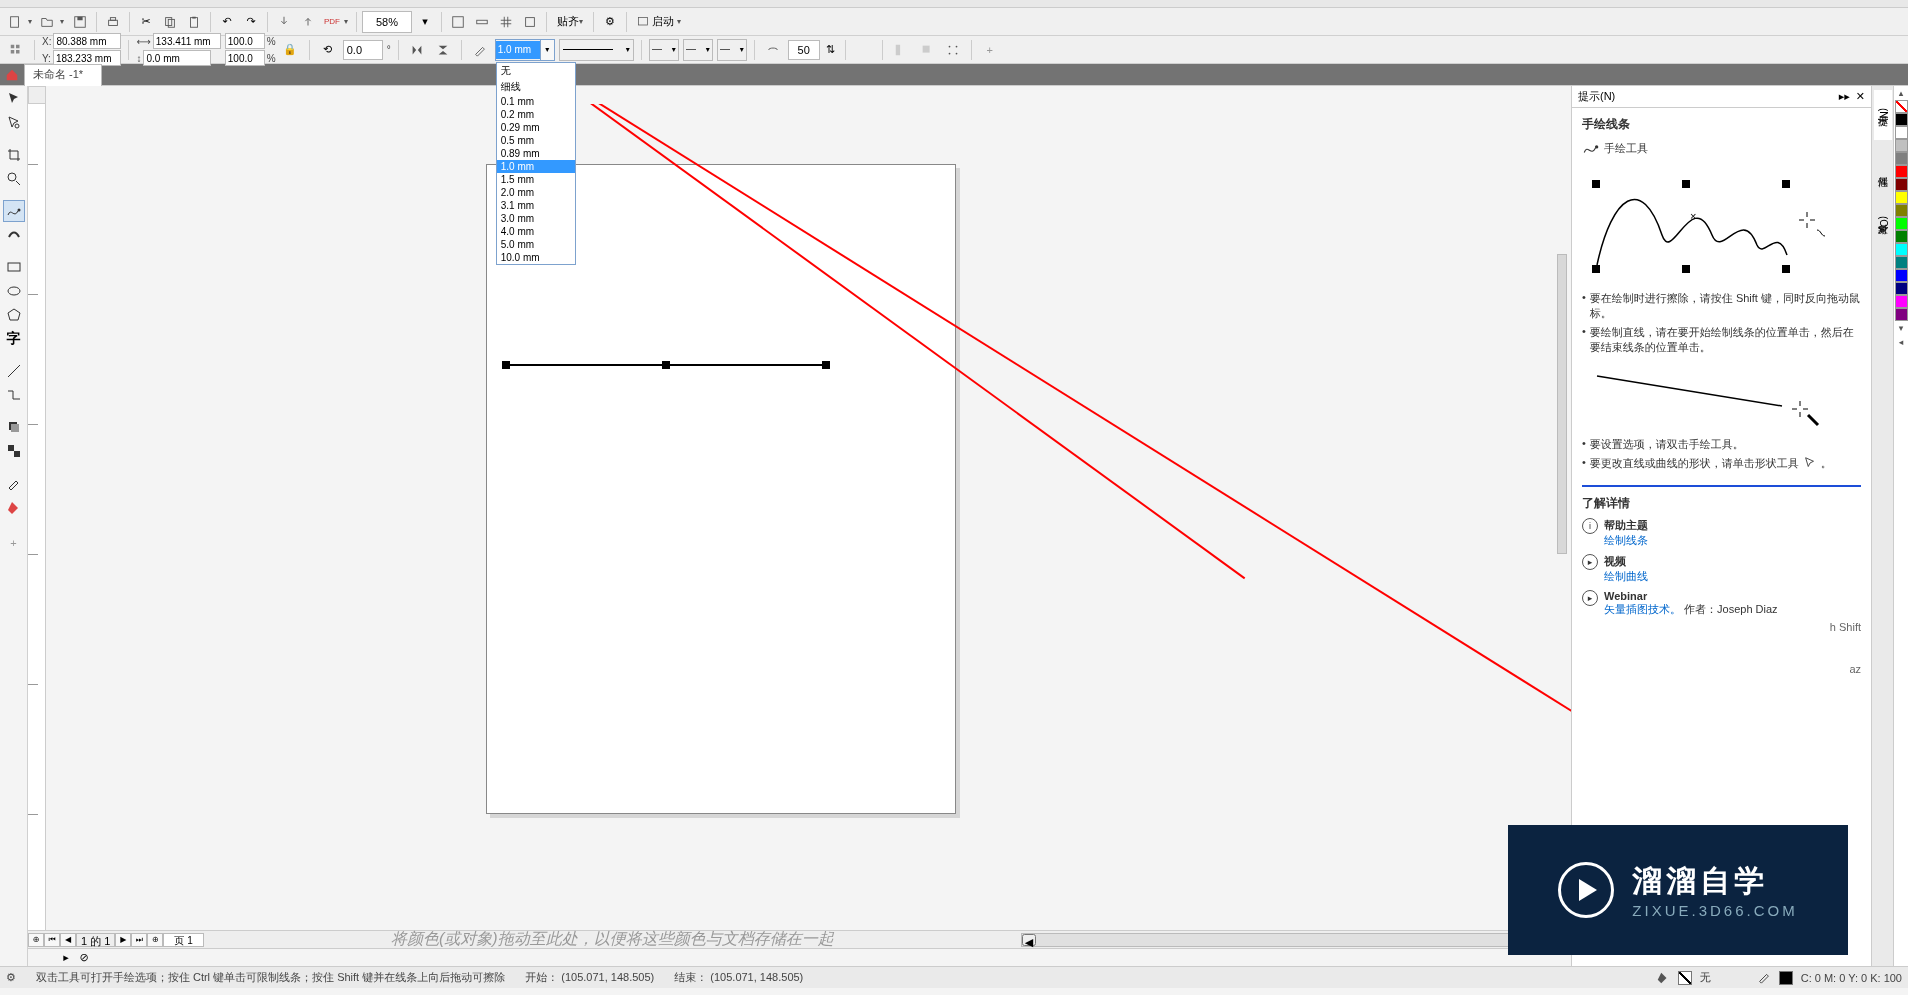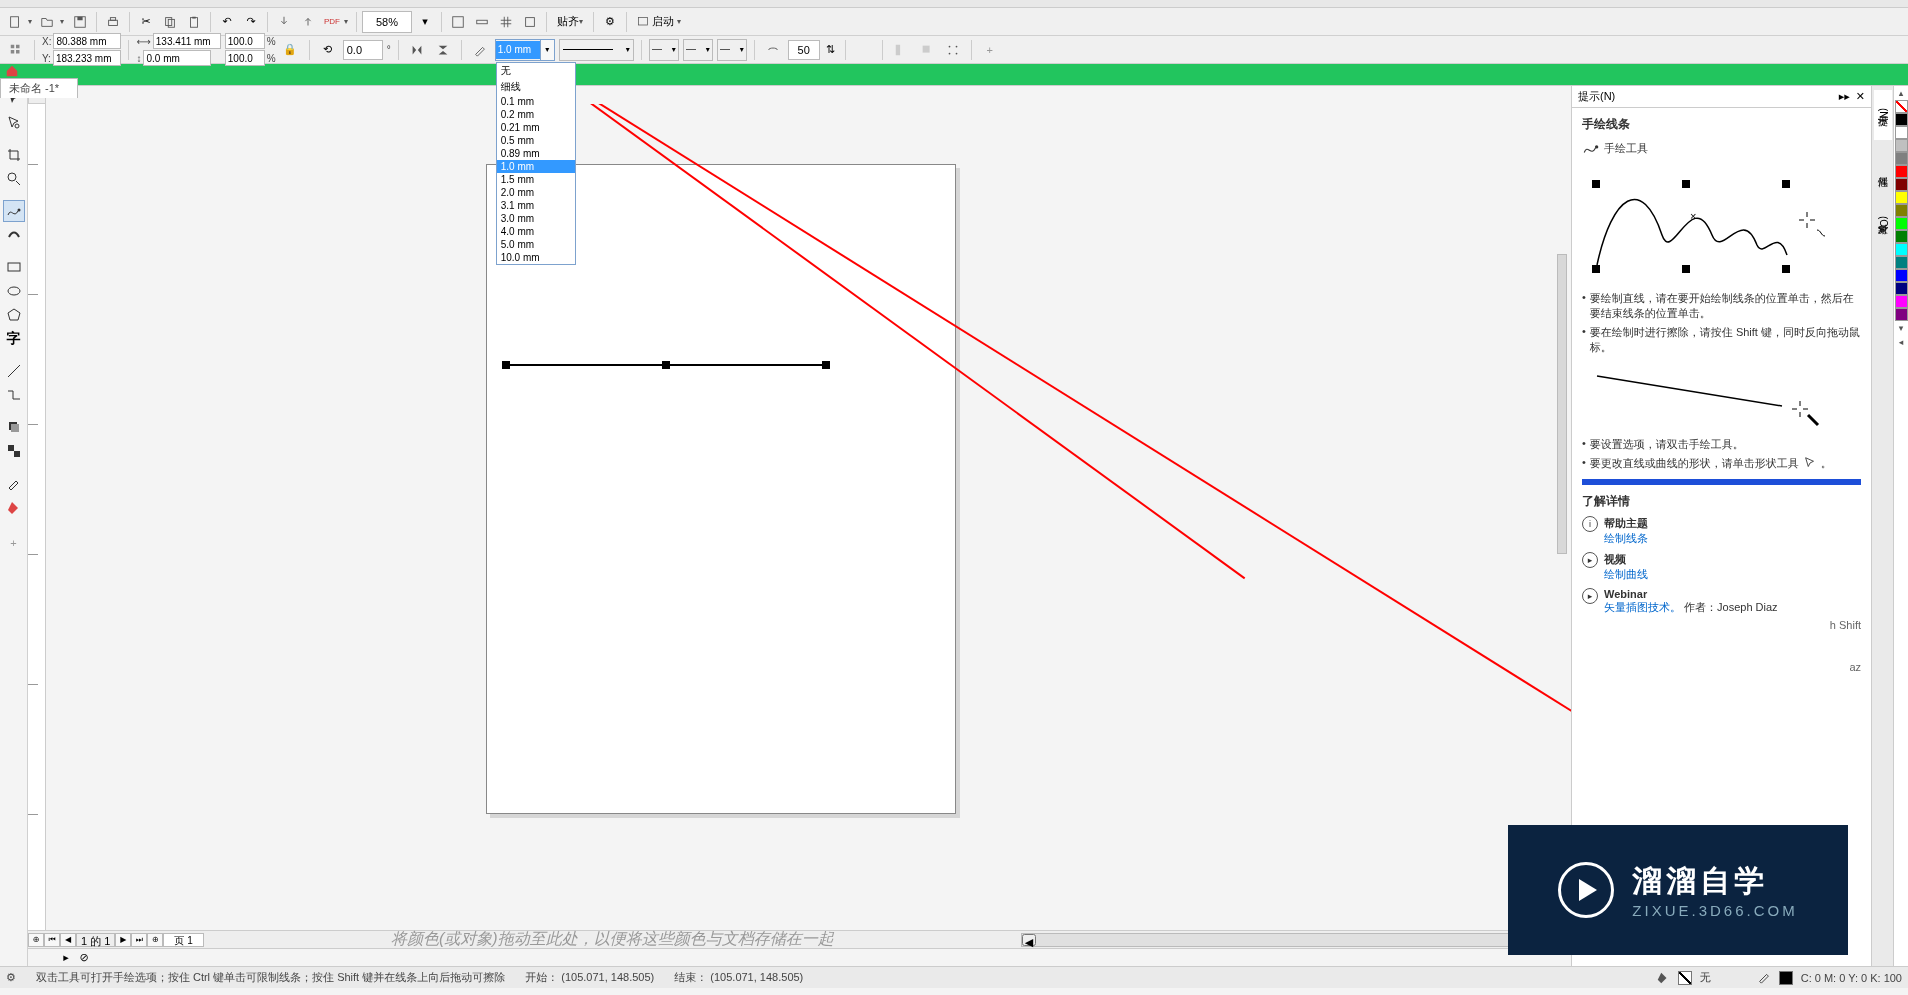--- a/index.html
+++ b/index.html
@@ -36,21 +36,21 @@
 .style-combo .line { width:50px; height:1px; background:#000; }
 .style-combo::after { content:"▾"; font-size:8px; margin-left:auto; }
 
 .arrow-combo { width:30px; height:22px; border:1px solid #bbb; display:flex; align-items:center; justify-content:space-between; padding:0 2px; }
 .arrow-combo::after { content:"▾"; font-size:8px; }
 .arrow-combo .dash { width:10px; height:1px; background:#555; }
 
 .smooth-input { width:32px; height:20px; border:1px solid #bbb; text-align:center; }
 
 
-.doctabs { height:22px; background:#22c55e; border-bottom:1px solid #ccc; display:flex; align-items:flex-start;flex-direction:column; }
+.doctabs { height:22px; background:#737373; border-bottom:1px solid #ccc; display:flex; align-items:center; }
 .home-tab { width:24px; height:22px; display:flex; align-items:center; justify-content:center; cursor:pointer; }
 .doc-tab { height:22px; background:#fff; border:1px solid #bbb; border-bottom:none; padding:2px 18px 2px 8px; font-size:11px; color:#444; position:relative; }
 
 
 .main { display:flex; height:880px; }
 
 
 .toolbox { width:28px; background:#f4f4f4; border-right:1px solid #d0d0d0; display:flex; flex-direction:column; align-items:center; padding-top:2px; gap:2px; }
 .tool { width:22px; height:22px; border:1px solid transparent; display:flex; align-items:center; justify-content:center; cursor:pointer; }
 .tool.sel { border-color:#7da2ce; background:#d4e4f4; }
@@ -84,21 +84,21 @@
 
 
 .hints-panel { width:300px; background:#fff; border-left:1px solid #ccc; display:flex; flex-direction:column; }
 .hints-header { height:22px; border-bottom:1px solid #ccc; display:flex; align-items:center; padding:0 6px; font-size:11px; }
 .hints-body { padding:8px 10px; overflow-y:auto; font-size:11px; color:#333; }
 .hints-body h3 { font-size:12px; font-weight:bold; margin-bottom:6px; }
 .hints-body .tool-row { display:flex; align-items:center; gap:4px; margin-bottom:8px; }
 .hints-body .bullet { display:flex; gap:4px; margin-bottom:4px; }
 .hints-body .bullet::before { content:"•"; }
 .hints-body .illust { width:260px; height:120px; margin:6px 0; position:relative; }
-.hints-body .learn { font-size:12px; font-weight:bold; margin-top:8px; border-top:6px solid #1d4ed8; padding-top:8px; }
+.hints-body .learn { font-size:12px; font-weight:bold; margin-top:14px; border-top:2px solid #1d4ed8; padding-top:8px; }
 .hints-body .link { color:#0066cc; cursor:pointer; }
 .hints-body .learn-row { display:flex; gap:6px; margin-top:6px; align-items:flex-start; }
 .hints-body .learn-icon { width:16px; height:16px; border:1.5px solid #555; border-radius:50%; display:flex; align-items:center; justify-content:center; font-size:9px; flex-shrink:0; }
 
 
 .right-tabs { width:22px; background:#eaeaea; border-left:1px solid #ccc; display:flex; flex-direction:column; align-items:center; padding-top:4px; gap:4px; }
 .right-tab { width:18px; height:50px; writing-mode:vertical-rl; font-size:10px; display:flex; align-items:center; justify-content:center; cursor:pointer; }
 
 
 .color-strip { width:15px; background:#fff; border-left:1px solid #ccc; display:flex; flex-direction:column; }
@@ -284,21 +284,21 @@
     </button>
 
   <div class="width-combo">
     <input value="1.0 mm" style="">
     <div class="dd"></div>
     <div class="dropdown-list" id="width-list">
         <div>无</div>
         <div>细线</div>
         <div>0.1 mm</div>
         <div>0.2 mm</div>
-        <div>0.21 mm</div>
+        <div>0.29 mm</div>
         <div>0.5 mm</div>
         <div>0.89 mm</div>
         <div class="sel">1.0 mm</div>
         <div>1.5 mm</div>
         <div>2.0 mm</div>
         <div>3.1 mm</div>
         <div>3.0 mm</div>
         <div>4.0 mm</div>
         <div>5.0 mm</div>
         <div>10.0 mm</div>
@@ -535,24 +535,24 @@
             <rect x="200" y="100" width="8" height="8" fill="#000"></rect>
           <path d="M15 100 C 30 30, 60 10, 80 70 C 90 100, 110 20, 130 70 C 140 95, 160 40, 175 80 C 182 95, 195 60, 205 90" fill="none" stroke="#000" stroke-width="1.5"></path>
           <text x="108" y="55" font-size="12">×</text>
           <g transform="translate(225,55)">
               <path d="M0 -8v5M0 8v-5M-8 0h5M8 0h-5" stroke="#000"></path>
               <path d="M10 10c4 0 4 6 8 6" fill="none" stroke="#000"></path>
             </g>
         </svg>
       </div>
       <div class="bullet">
-          <span>要绘制直线，请在要开始绘制线条的位置单击，然后在要结束线条的位置单击。</span>
+          <span>要在绘制时进行擦除，请按住 Shift 键，同时反向拖动鼠标。</span>
         </div>
       <div class="bullet">
-          <span>要在绘制时进行擦除，请按住 Shift 键，同时反向拖动鼠标。</span>
+          <span>要绘制直线，请在要开始绘制线条的位置单击，然后在要结束线条的位置单击。</span>
         </div>
       <div class="illust" style="height:70px">
         <svg width="260" height="70" viewBox="0 0 260 70">
           <line x1="15" y1="15" x2="200" y2="45" stroke="#000" stroke-width="1.5"></line>
           <g transform="translate(218,48)">
               <path d="M0 -8v5M0 8v-5M-8 0h5M8 0h-5" stroke="#000"></path>
               <path d="M8 6l10 10" stroke="#000" stroke-width="3"></path>
             </g>
         </svg>
       </div>

